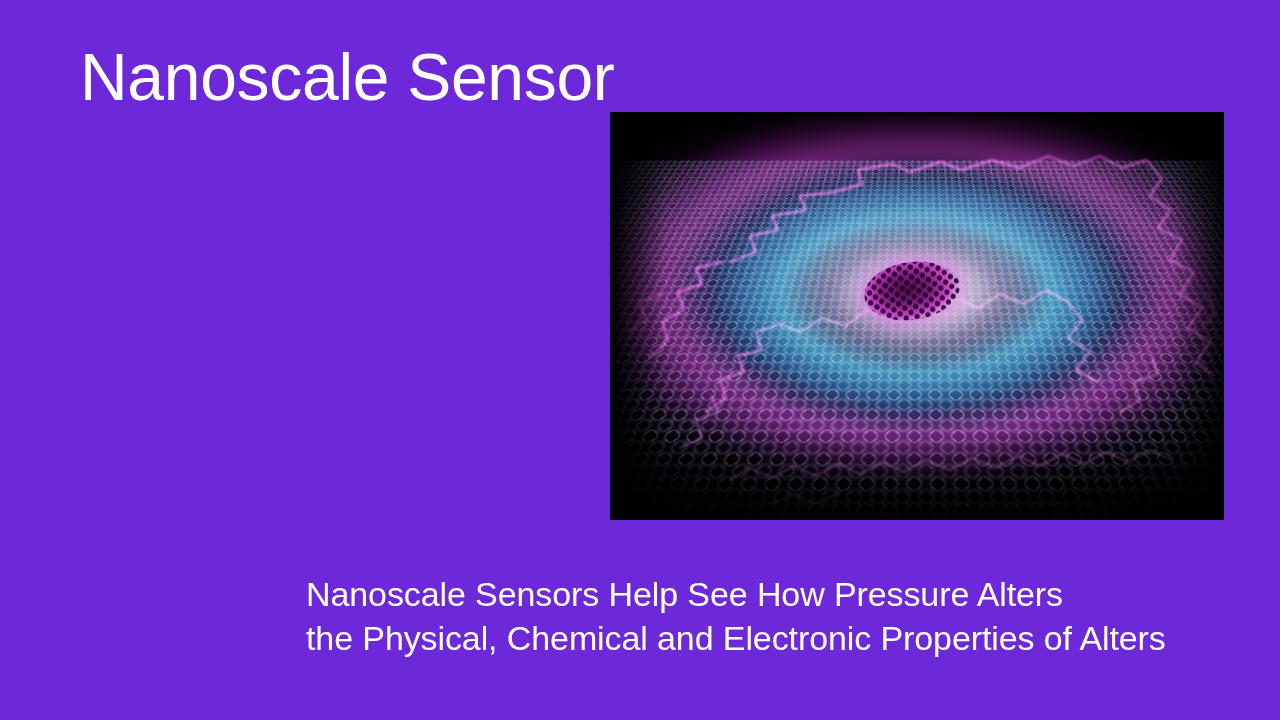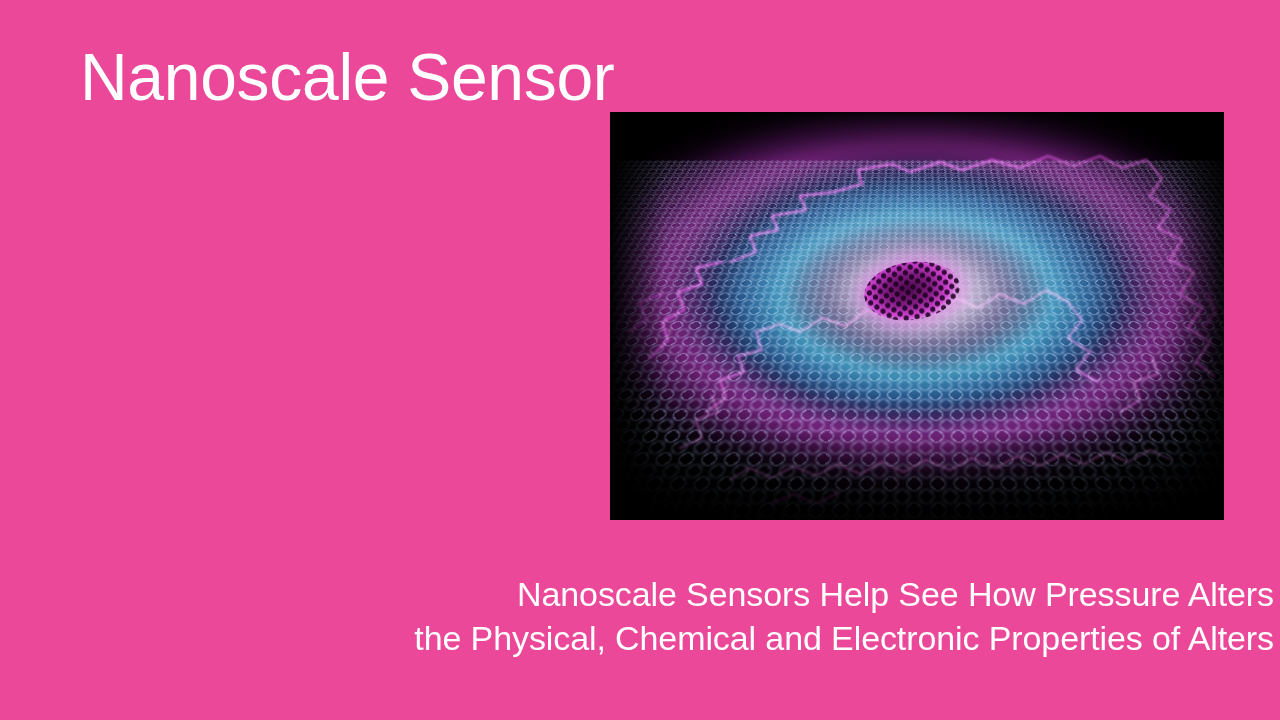--- a/index.html
+++ b/index.html
@@ -5,33 +5,33 @@
 <style>
   html,body{margin:0;padding:0;background:#000;}
   body{
     width:1280px;height:720px;overflow:hidden;position:relative;
     font-family:"Liberation Sans","DejaVu Sans",sans-serif;
     background:#000;color:#fff;
   }
 
   #slide{
     position:absolute;left:0;top:0;width:1280px;height:720px;
-    background:#ec4899;overflow:hidden;text-align:right;
+    background:#6d28d9;overflow:hidden;
   }
 
   
   #title{
     position:absolute;left:80px;top:44px;
     font-size:66px;line-height:1.0;font-weight:300;
     letter-spacing:-0.3px;color:#ffffff;white-space:nowrap;
   }
 
   
   #caption{
-    position:absolute;left:314px;top:572px;width:960px;
+    position:absolute;left:306px;top:572px;width:960px;
     font-size:34px;line-height:44px;font-weight:400;
     color:#ffffff;letter-spacing:-0.1px;
   }
   #caption .cap-line{display:block;white-space:nowrap;}
 
   
   #photo{
     position:absolute;left:610px;top:112px;width:614px;height:408px;
     background:#000;overflow:hidden;
   }

